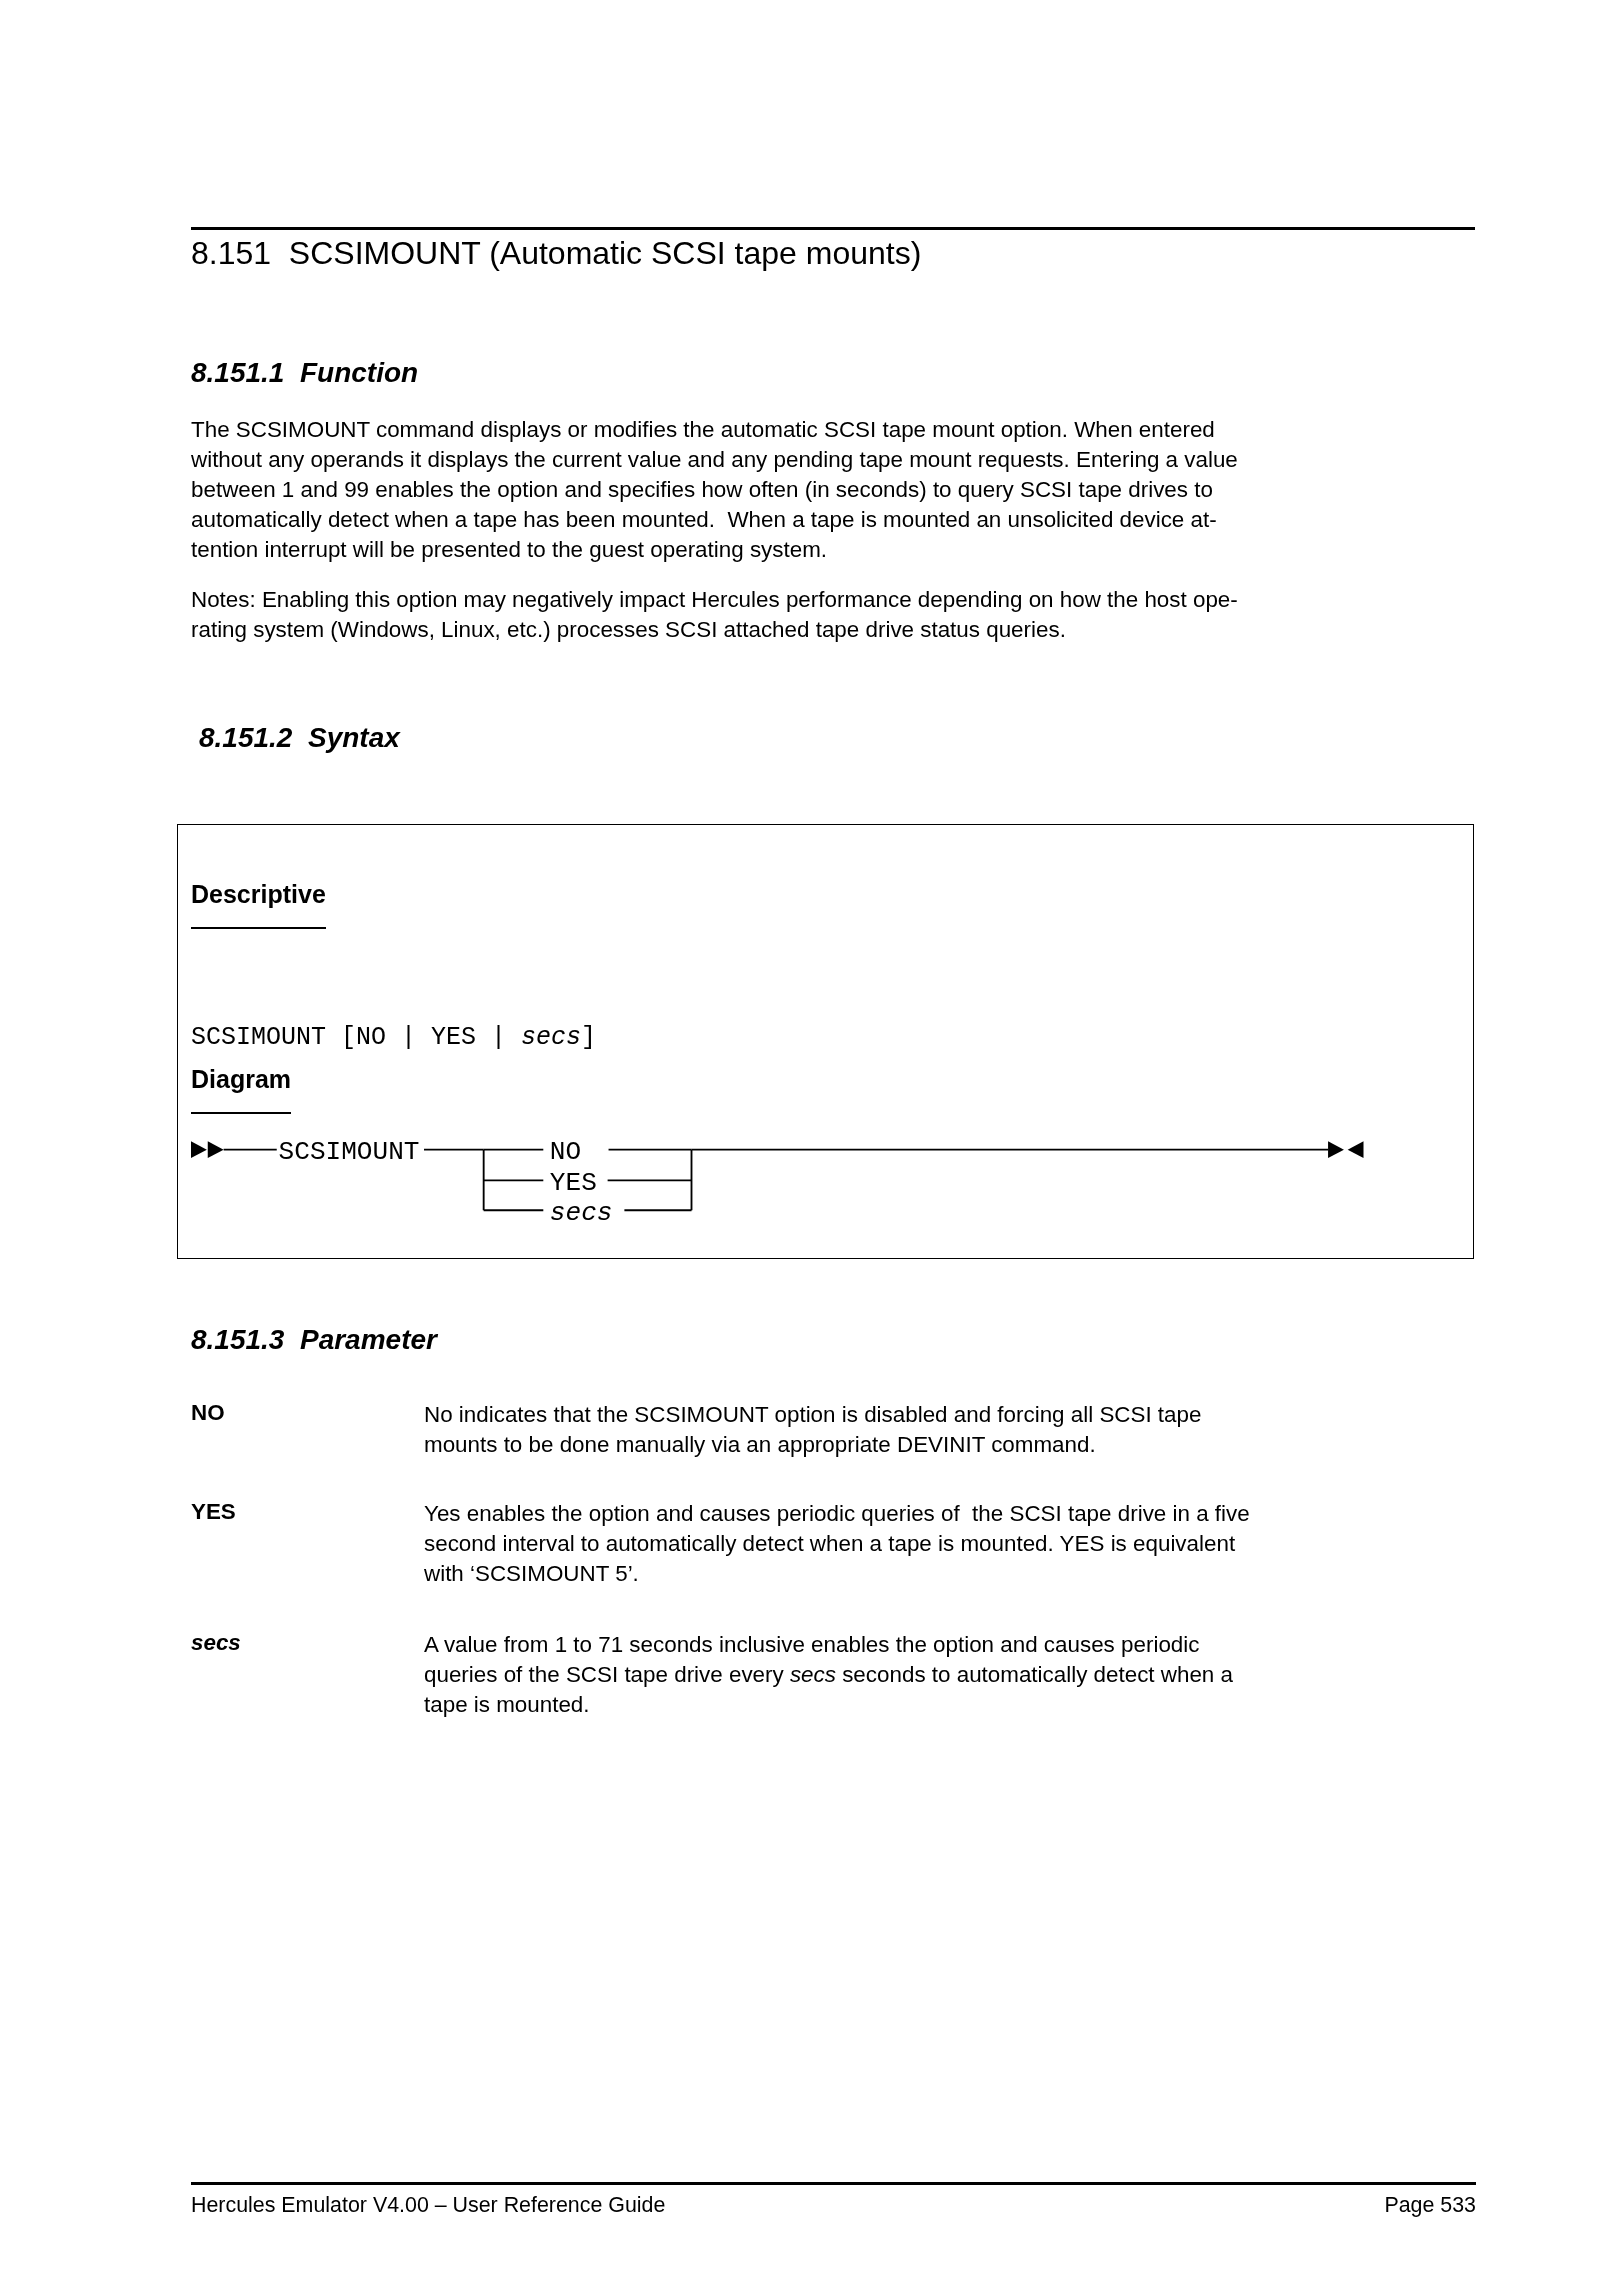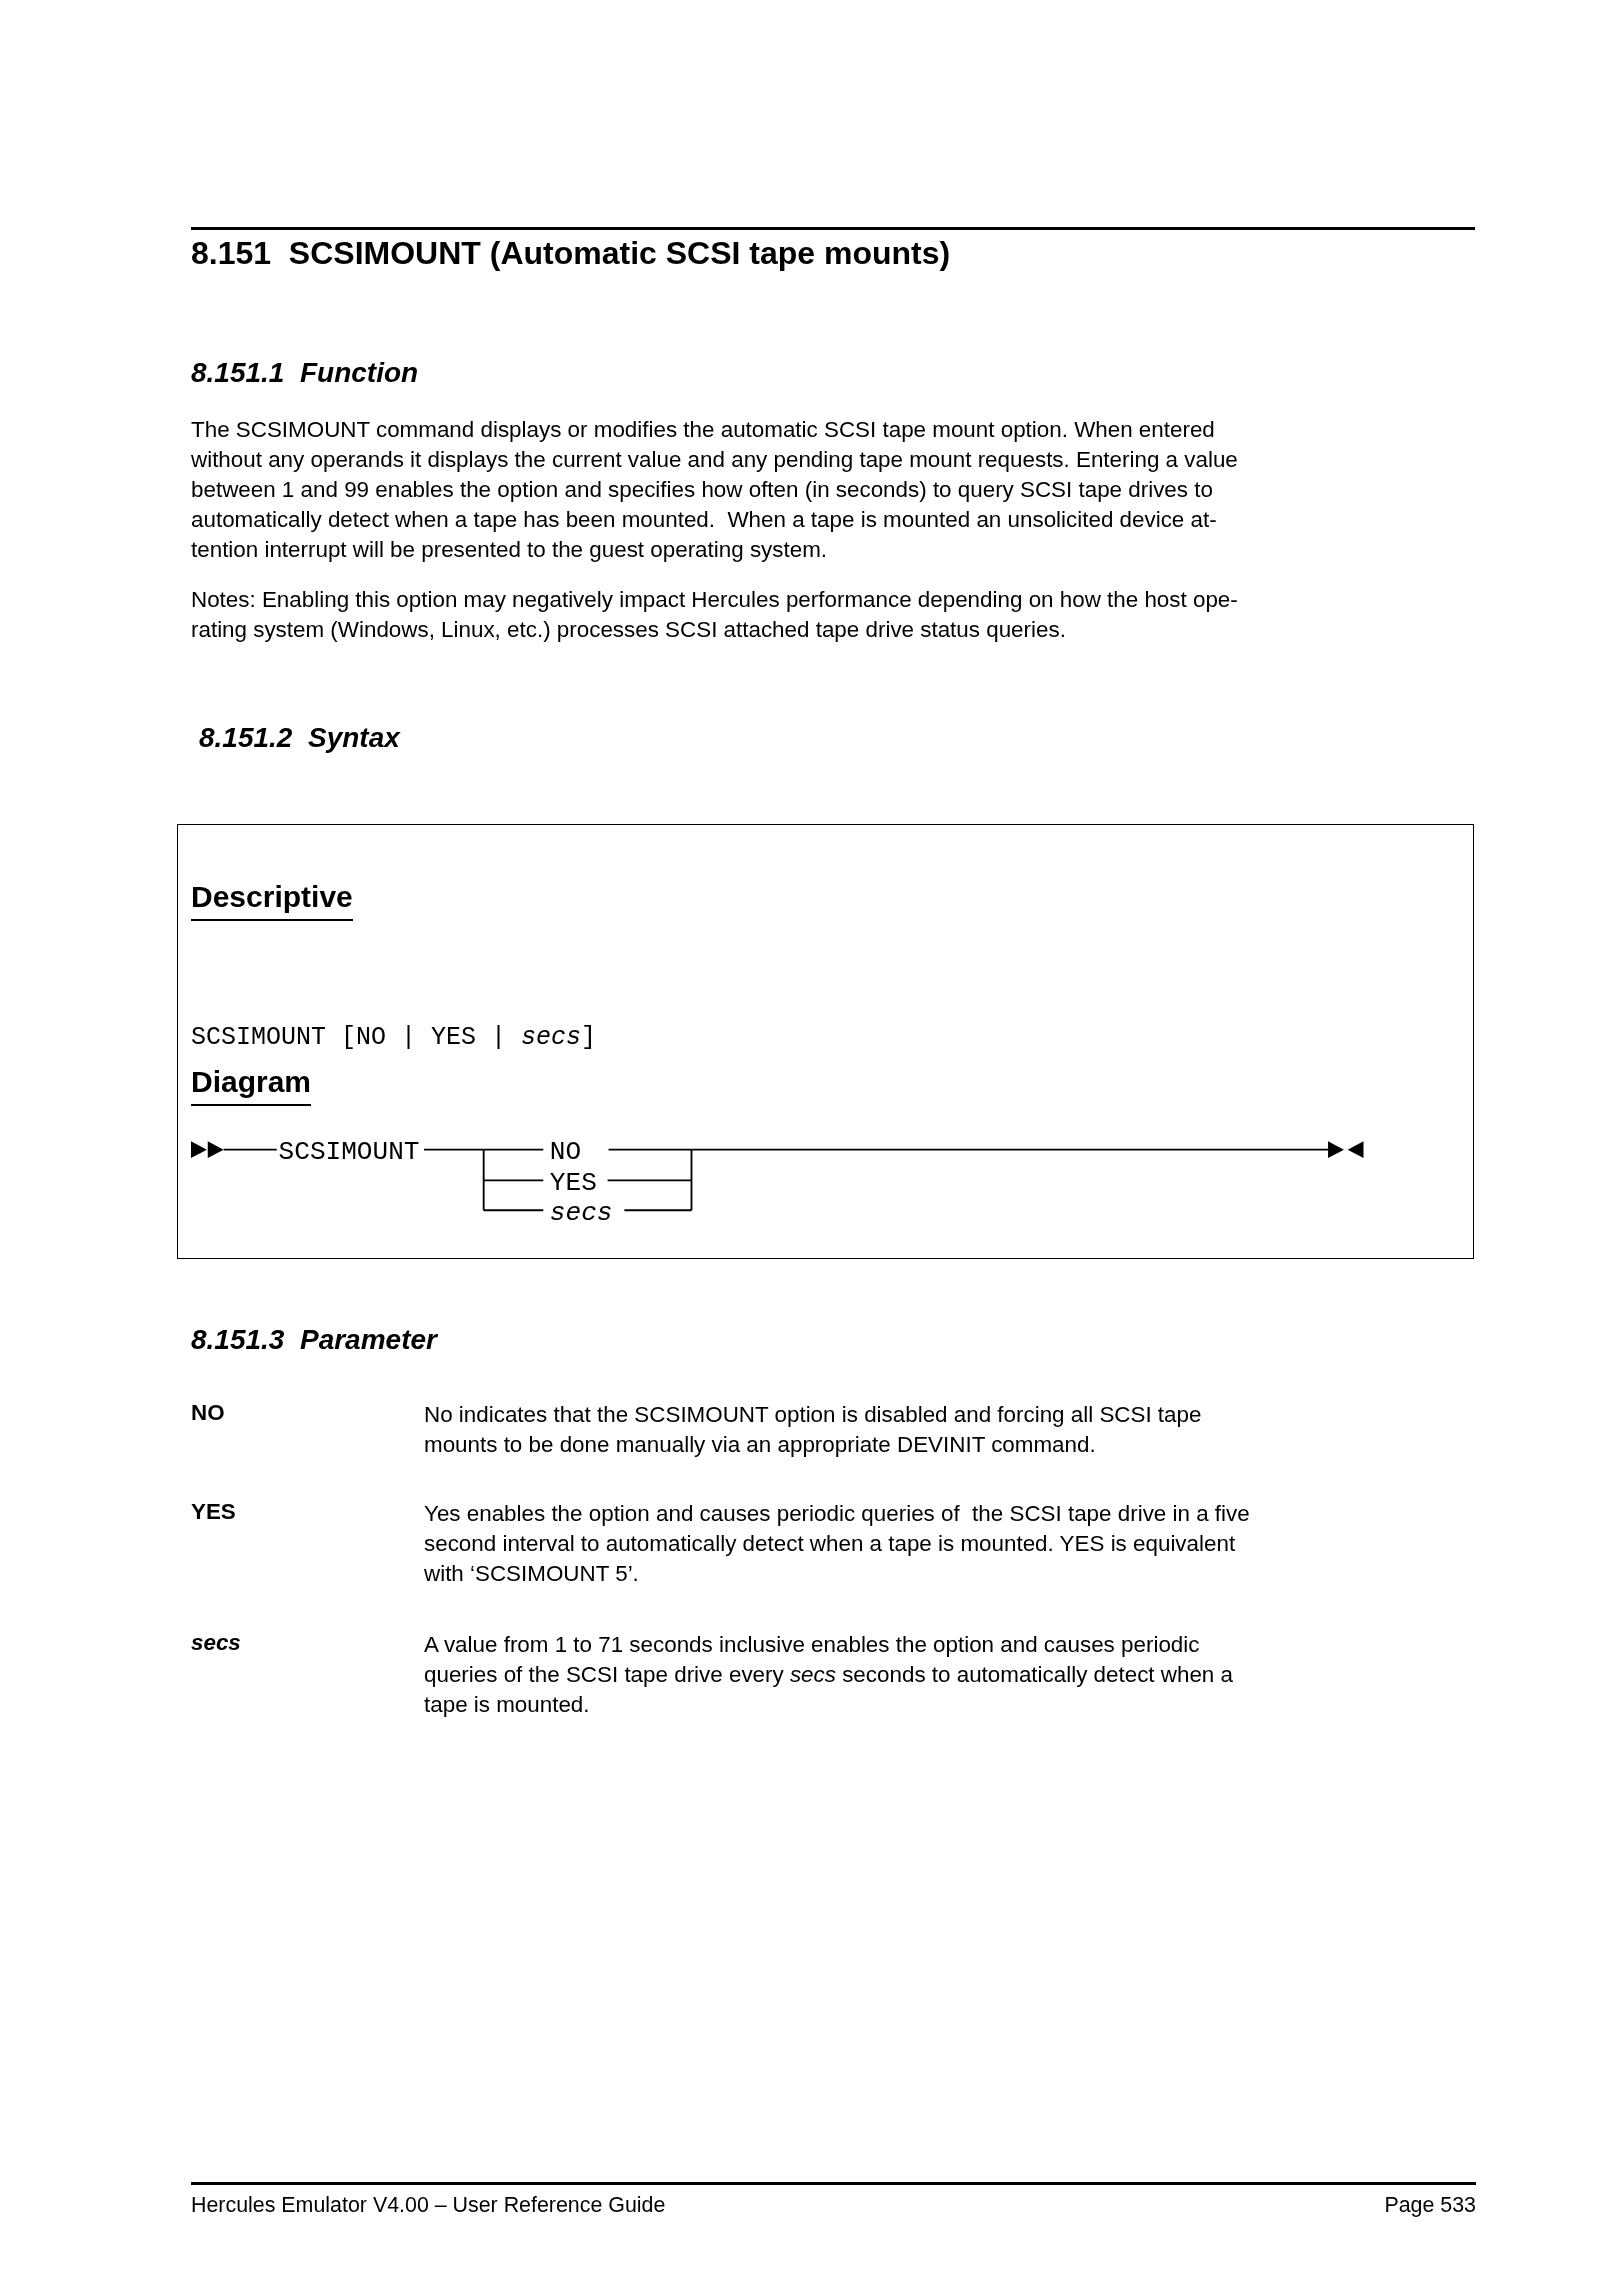--- a/index.html
+++ b/index.html
@@ -8,21 +8,21 @@
     width:1616px;height:2286px;
     background:#ffffff;
     font-family:"Liberation Sans", sans-serif;
     color:#000;
     overflow:hidden;
     margin:0 auto;
   }
   .rule{position:absolute;background:#000;height:2.8px;}
   .h1{
     position:absolute;left:191px;top:235px;
-    font-size:32px;font-weight:bold;white-space:pre;
+    font-size:32px;font-weight:normal;white-space:pre;
   }
   .h2{
     position:absolute;left:191px;
     font-size:28px;font-weight:bold;font-style:italic;white-space:pre;text-align:right;
   }
   #h2-function{top:357px;}
   #h2-syntax{top:722px;margin-left:8px;}
   #h2-parameter{top:1324px;}
   .para{
     position:absolute;left:191px;width:1296px;
@@ -31,23 +31,23 @@
   #para-function{top:415px;}
   #para-notes{top:585px;}
   .syntax-box{
     position:absolute;left:177px;top:824px;
     width:1295px;height:433px;
     border:1.9px solid #000;
     background:#fff;
   }
   .box-label{
     position:absolute;
-    font-size:30px;font-weight:bold;
+    font-size:25px;font-weight:bold;
     border-bottom:2.8px solid #000;
-    padding-bottom:5px;
+    padding-bottom:18px;
     display:inline-block;
   }
   #descriptive-label{left:191px;top:880px;}
   #diagram-label{left:191px;top:1065px;}
   .syntax-stmt{
     position:absolute;left:191px;top:975px;
     font-size:25px;white-space:pre;
     font-family:"Liberation Mono", monospace;
     margin-top:48px;
   }

